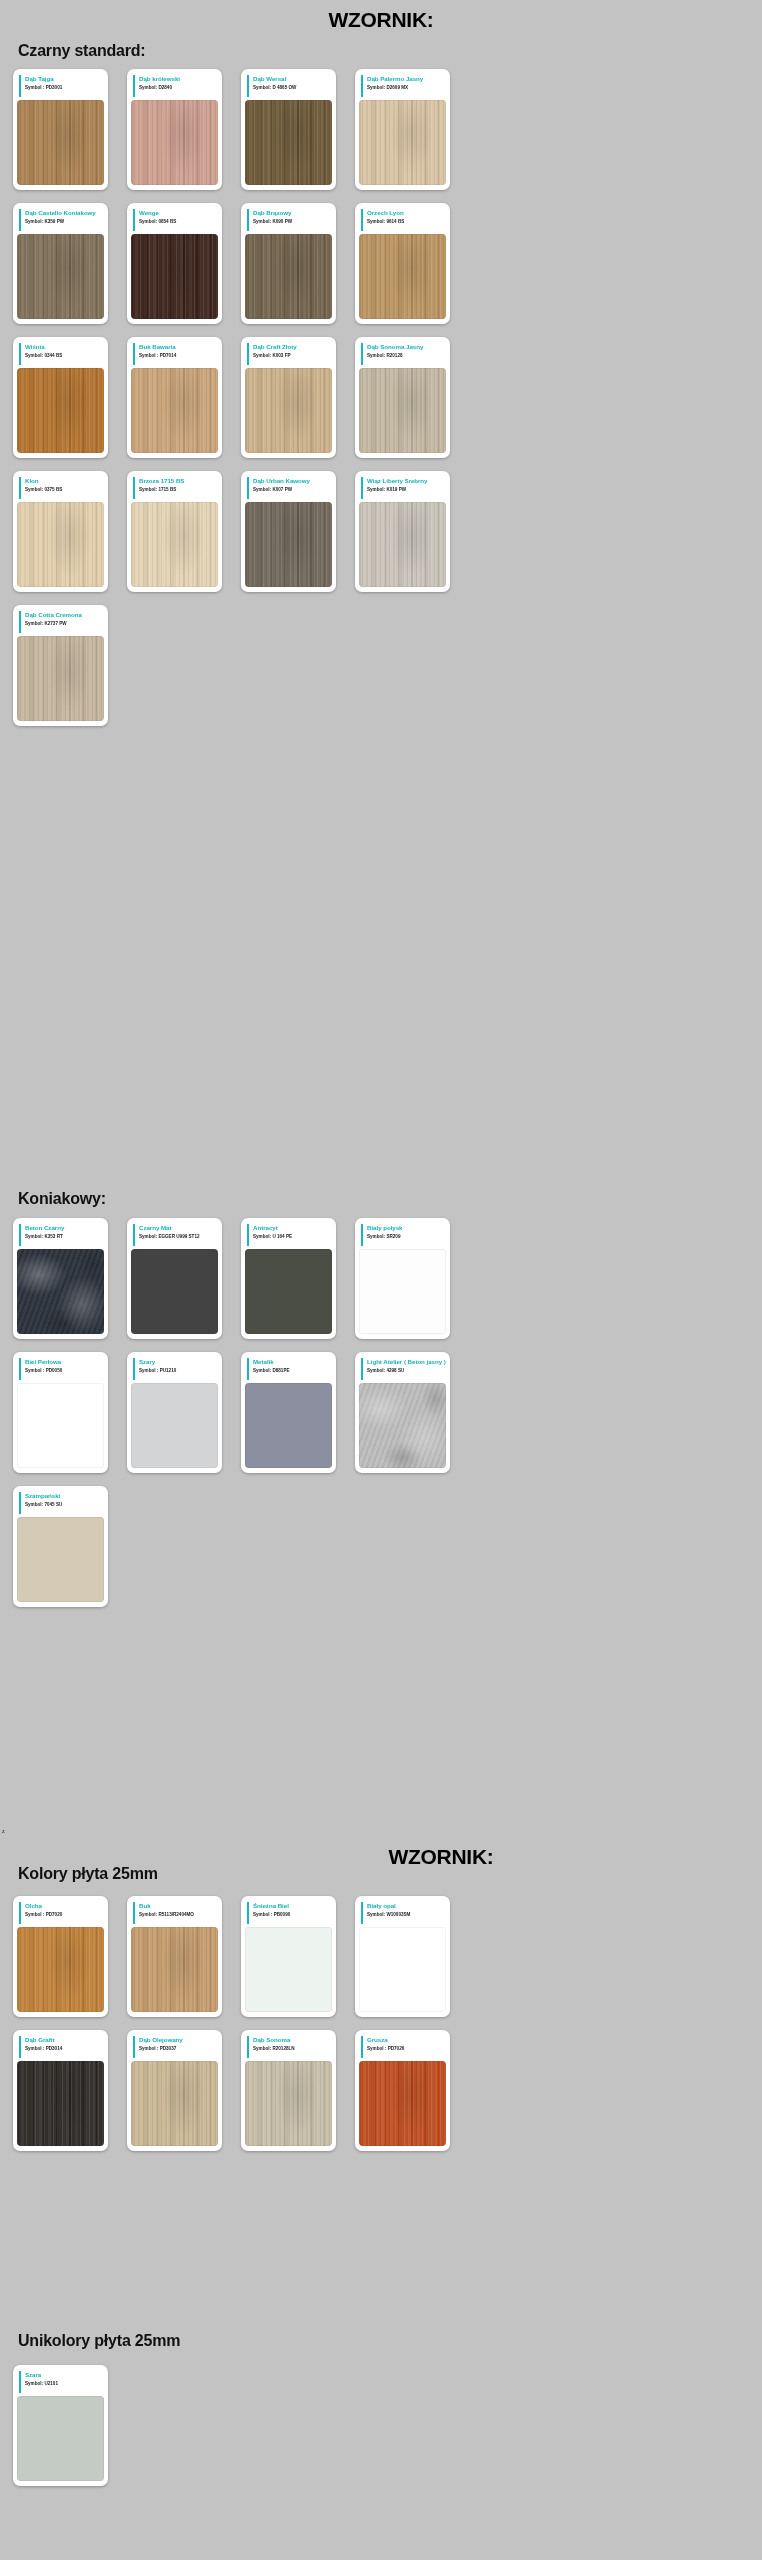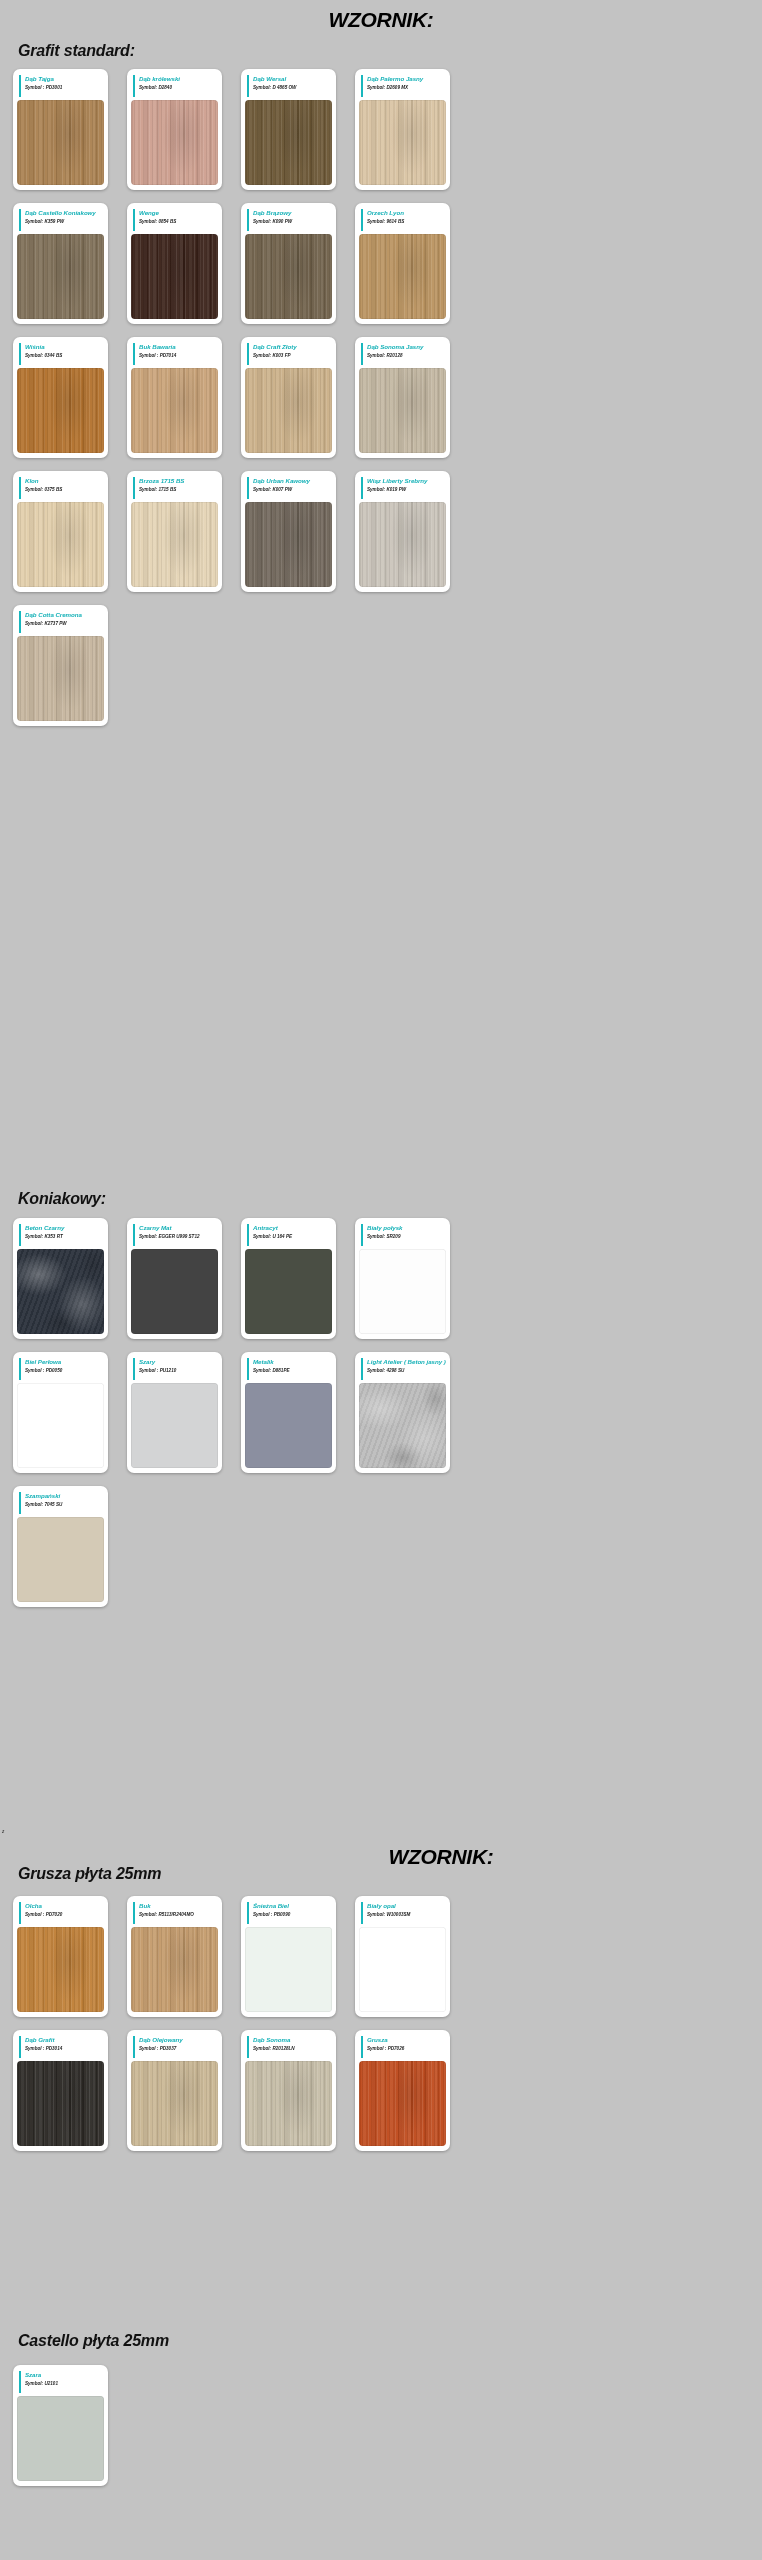--- a/index.html
+++ b/index.html
@@ -3,21 +3,21 @@
 <meta charset="utf-8">
 <style>
   * { box-sizing: border-box; margin: 0; padding: 0; }
   html, body {
     width: 762px;
     height: 2560px;
     background: #c3c3c3;
     font-family: "Liberation Sans", sans-serif;
     overflow: hidden;
   }
-  .page { position: relative; width: 762px; height: 2560px; font-style: italic; }
+  .page { position: relative; width: 762px; height: 2560px; }
 
   .wzornik-title {
     text-align: center;
     font-size: 21px;
     font-weight: bold;
     color: #000;
     letter-spacing: -0.3px;
     font-family: "Liberation Sans", sans-serif;
   }
   .wzornik-title.second { text-align: center; padding-left: 120px; }
@@ -119,21 +119,21 @@
 </head>
 <body>
 
 <div class="page">
 
   <div style="position:absolute;left:0;top:8px;width:762px;">
     <div class="wzornik-title">WZORNIK:</div>
   </div>
 
   <div style="position:absolute;left:0;top:42px;width:762px;">
-    <div class="section-title">Grafit standard:</div>
+    <div class="section-title">Czarny standard:</div>
   </div>
   <div style="position:absolute;left:0;top:69px;width:762px;">
     <div class="grid" id="grid-0">
         <div class="card">
           <div class="card-head">
             <div class="card-name">Dąb Tajga</div>
             <div class="card-sym">Symbol : PD3001</div>
           </div>
           <div class="swatch wood" style="background-color: rgb(169, 127, 78);"></div>
         </div>
@@ -329,21 +329,21 @@
       </div>
   </div>
 
   <div class="stray-z" style="top:1828px;">z</div>
 
   <div style="position:absolute;left:0;top:1845px;width:762px;">
     <div class="wzornik-title second">WZORNIK:</div>
   </div>
 
   <div style="position:absolute;left:0;top:1865px;width:762px;">
-    <div class="section-title">Grusza płyta 25mm</div>
+    <div class="section-title">Kolory płyta 25mm</div>
   </div>
   <div style="position:absolute;left:0;top:1896px;width:762px;">
     <div class="grid" id="grid-2">
         <div class="card">
           <div class="card-head">
             <div class="card-name">Olcha</div>
             <div class="card-sym">Symbol : PD7020</div>
           </div>
           <div class="swatch wood" style="background-color: rgb(192, 127, 54);"></div>
         </div>
@@ -395,21 +395,21 @@
             <div class="card-name">Grusza</div>
             <div class="card-sym">Symbol : PD7026</div>
           </div>
           <div class="swatch wood" style="background-color: rgb(191, 74, 28);"></div>
         </div>
         <div class="spacer"></div>
       </div>
   </div>
 
   <div style="position:absolute;left:0;top:2332px;width:762px;">
-    <div class="section-title">Castello płyta 25mm</div>
+    <div class="section-title">Unikolory płyta 25mm</div>
   </div>
   <div style="position:absolute;left:0;top:2365px;width:762px;">
     <div class="grid" id="grid-3">
         <div class="card">
           <div class="card-head">
             <div class="card-name">Szara</div>
             <div class="card-sym">Symbol: U2101</div>
           </div>
           <div class="swatch plain" style="background-color: rgb(196, 203, 196);"></div>
         </div>

